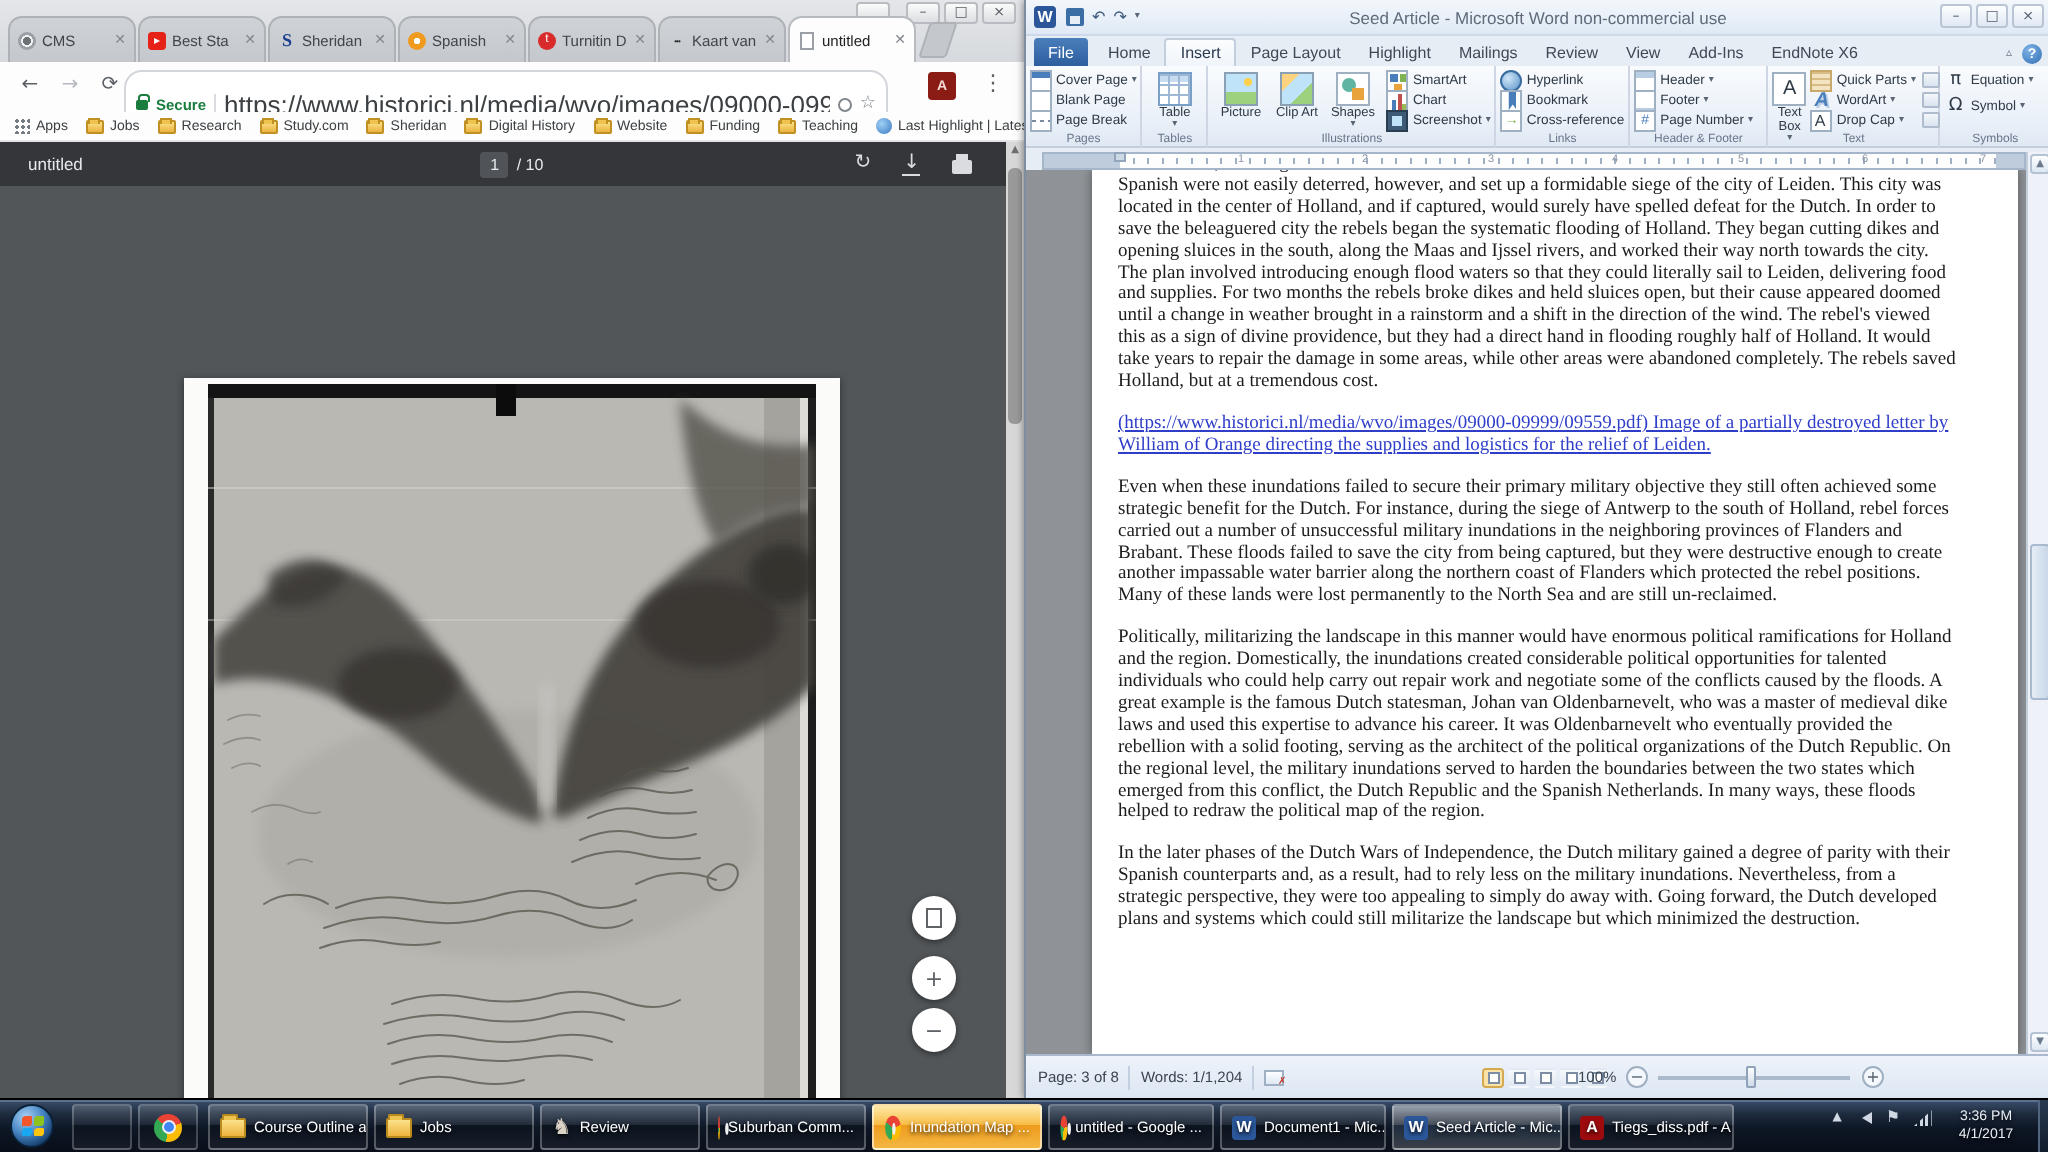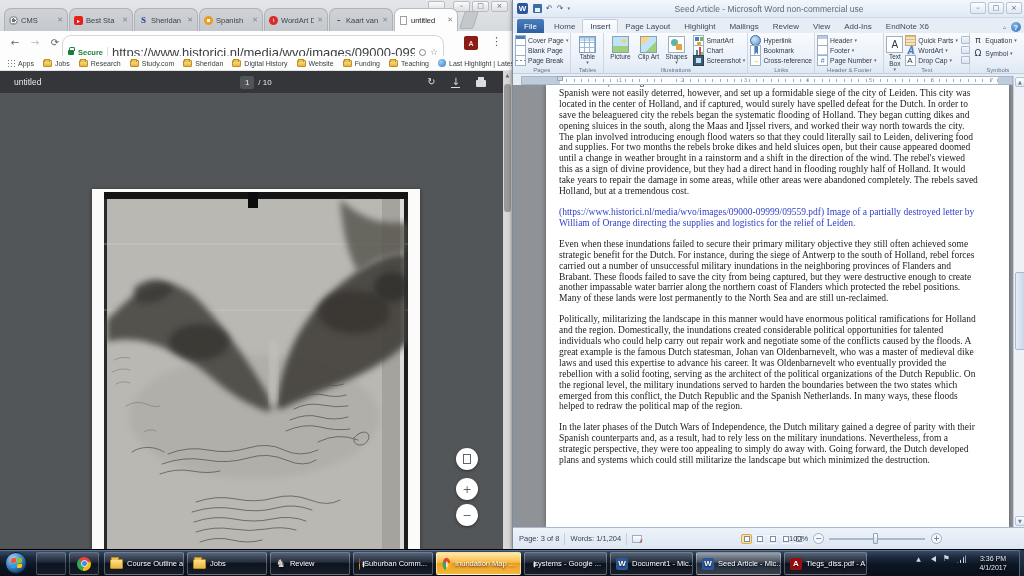--- a/index.html
+++ b/index.html
@@ -141,21 +141,21 @@
 
 .ruler{position:absolute;left:8px;top:76px;width:492px;height:9px;background:#bfccdc;border:1px solid #a6b6ca}
 .ruler-white{position:absolute;left:38px;top:0;width:438px;height:7px;background:#fdfdfd;background-image:repeating-linear-gradient(90deg,transparent 0 6.3px,#9fb0c4 6.3px 7.3px);background-size:100% 3px;background-position:0 2px;background-repeat:no-repeat}
 .ruler-num{position:absolute;top:0;font-size:5.5px;color:#8a94a3}
 .ind{position:absolute;left:35px;top:-1px;width:6px;height:5px;background:#cdd8e6;border:1px solid #93a5bb}
 
 .doc-area{position:absolute;left:0;top:85px;width:500px;height:442px;background:#8f9296;overflow:hidden}
 .doc-page{position:absolute;left:33px;top:0;width:463px;height:442px;background:#fff;box-shadow:0 0 5px rgba(0,0,0,.4);overflow:hidden}
 .doc-text{position:absolute;left:13px;top:-8px;width:422px;font-family:"Liberation Serif",serif;font-size:9.5px;line-height:10.9px;color:#1c1c1c}
 .doc-text p{margin-bottom:10px}
-.doc-text p.link{color:#2f3ec9;}
+.doc-text p.link{color:#2f3ec9;text-decoration:underline}
 
 .w-sb{position:absolute;left:500px;top:76px;width:12px;height:451px;background:#eef2f8;border-left:1px solid #c3cedd}
 .w-sb .box{position:absolute;left:1px;width:10px;height:10px;background:linear-gradient(#fdfeff,#dde7f3);border:1px solid #b4c2d4;border-radius:2px;color:#6b7a8c;font-size:5px;display:flex;align-items:center;justify-content:center}
 .w-thumb{position:absolute;left:1px;top:196px;width:10px;height:78px;background:linear-gradient(90deg,#e6edf6,#c9d7e8);border:1px solid #a9bacf;border-radius:2px}
 
 .w-status{position:absolute;left:0;top:527px;width:512px;height:22px;background:linear-gradient(#eef3fa,#dce6f2);border-top:1px solid #a9b8cc;display:flex;align-items:center;font-size:7.5px;color:#3a4450;padding:0 6px}
 .ssep{width:1px;height:12px;background:#c2cfde;margin:0 5px}
 .proof{width:10px;height:8px;background:linear-gradient(#fdfeff,#dfe8f3);border:1px solid #9fb0c2;position:relative}
 .proof::after{content:"✗";position:absolute;right:-2px;bottom:-2px;font-size:5px;color:#c0392b}
 .views{position:absolute;left:228px;display:flex;gap:2px}
@@ -226,21 +226,21 @@
       <span class="lbl">Sheridan</span>
       <span class="x glyph">✕</span>
     </div>
     <div class="tab">
       <span class="fav f-eval"></span>
       <span class="lbl">Spanish</span>
       <span class="x glyph">✕</span>
     </div>
     <div class="tab">
       <span class="fav f-turn"></span>
-      <span class="lbl">WordArt D</span>
+      <span class="lbl">Turnitin D</span>
       <span class="x glyph">✕</span>
     </div>
     <div class="tab">
       <span class="fav f-kaart"></span>
       <span class="lbl">Kaart van</span>
       <span class="x glyph">✕</span>
     </div>
     <div class="tab active">
       <span class="fav">
           <span class="f-doc"></span>
@@ -680,21 +680,21 @@
   <div class="tbtn" style="left:353px;width:80px">
       <span class="i-chrome i-chrome-s"></span>
       <span>Suburban Comm...</span>
     </div>
   <div class="tbtn attention" style="left:436px;width:85px">
       <span class="i-chrome i-chrome-s"></span>
       <span>Inundation Map ...</span>
     </div>
   <div class="tbtn" style="left:524px;width:83px">
       <span class="i-chrome i-chrome-s"></span>
-      <span>systems - Google ...</span>
+      <span>untitled - Google ...</span>
     </div>
   <div class="tbtn" style="left:610px;width:83px">
       <span class="i-word"></span>
       <span>Document1 - Mic...</span>
     </div>
   <div class="tbtn active" style="left:696px;width:85px">
       <span class="i-word"></span>
       <span>Seed Article - Mic...</span>
     </div>
   <div class="tbtn" style="left:784px;width:83px">

